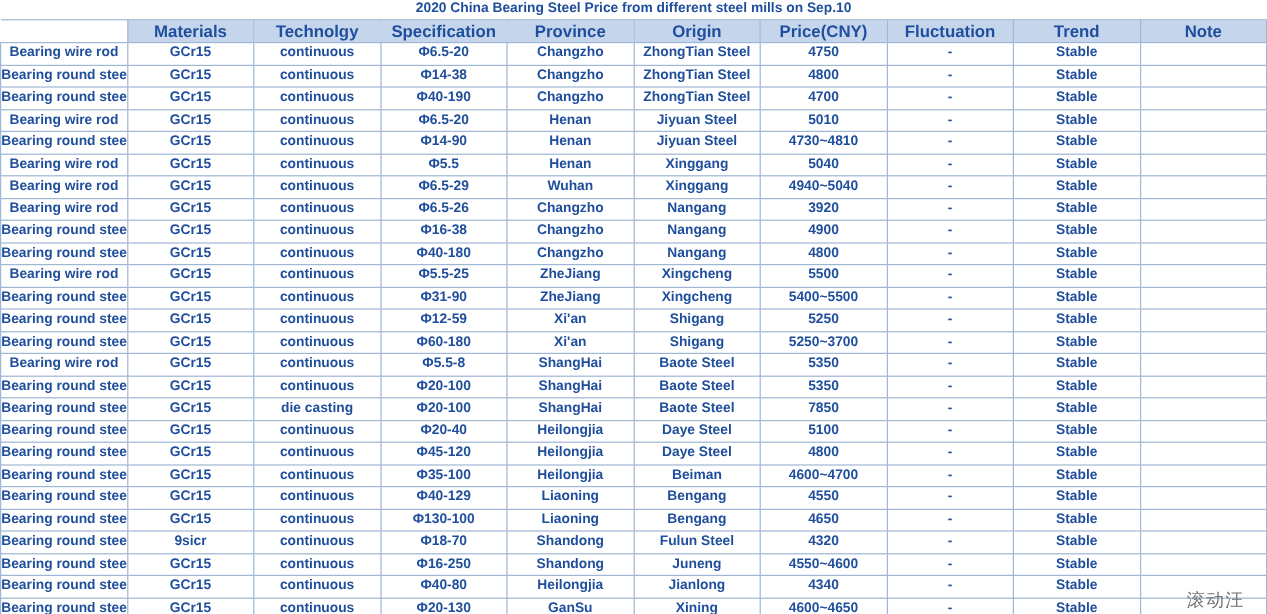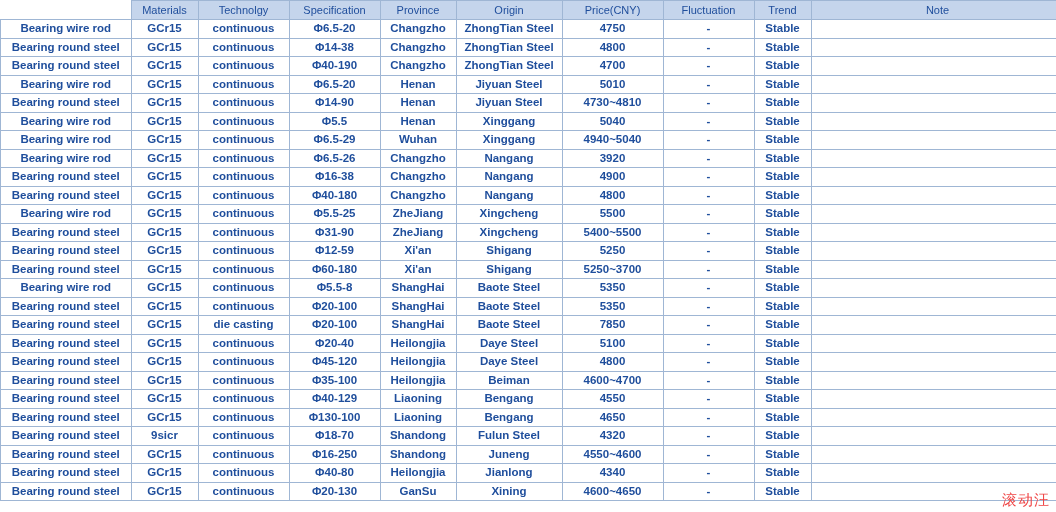--- a/index.html
+++ b/index.html
@@ -43,22 +43,22 @@
     background: #ffffff;
     color: #1f4e9c;
     font-weight: bold;
     font-size: 11.5px;
     height: 16px;
     text-align: center;
   }
   tr.header-row td {
     background: #c5d5ec;
     color: #1f4e9c;
-    font-weight: normal;
-    font-size: 11px;
+    font-weight: bold;
+    font-size: 14px;
     height: 18px;
   }
   tr.header-row td.blank-head {
     background: #ffffff;
     border-left: none;
     border-top: none;
   }
   td.c-product { width: 130px; }
   td.c-materials { width: 66px; }
   td.c-technology { width: 90px; }
@@ -67,35 +67,38 @@
   td.c-origin { width: 105px; }
   td.c-price { width: 100px; }
   td.c-fluct { width: 90px; }
   td.c-trend { width: 56px; }
   td.c-note { width: 252px; }
 
   td.cell-empty { color: transparent; }
 
   .watermark {
     position: absolute;
-    right: 6px;
+    right: 19px;
     bottom: 2px;
     font-size: 15px;
-    color: #ef4444;
+    color: #737373;
     font-family: "Liberation Serif", serif;
     letter-spacing: 1px;
     pointer-events: none;
   }
 </style>
 </head>
 <body>
 
 <div class="sheet">
   <table class="price-table">
     <tbody>
+      <tr class="title-row">
+        <td colspan="10">2020 China Bearing Steel Price from different steel mills on  Sep.10</td>
+      </tr>
       <tr class="header-row">
         <td class="c-product blank-head"></td>
         <td class="c-materials">Materials</td>
         <td class="c-technology">Technolgy</td>
         <td class="c-spec">Specification</td>
         <td class="c-province">Province</td>
         <td class="c-origin">Origin</td>
         <td class="c-price">Price(CNY)</td>
         <td class="c-fluct">Fluctuation</td>
         <td class="c-trend">Trend</td>

